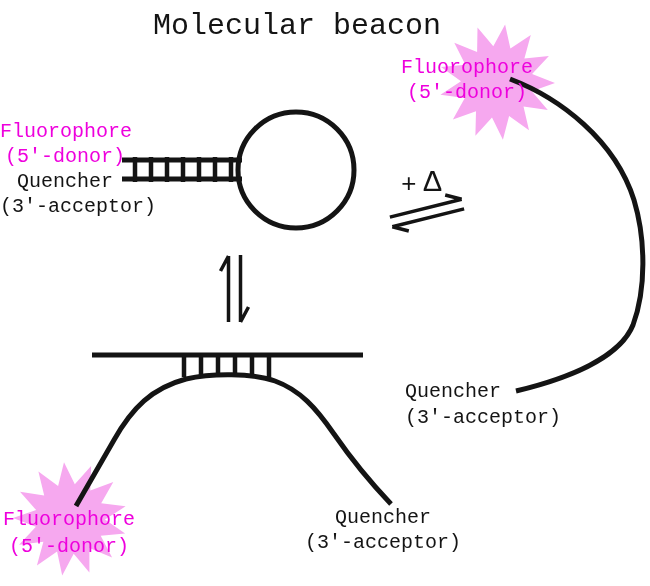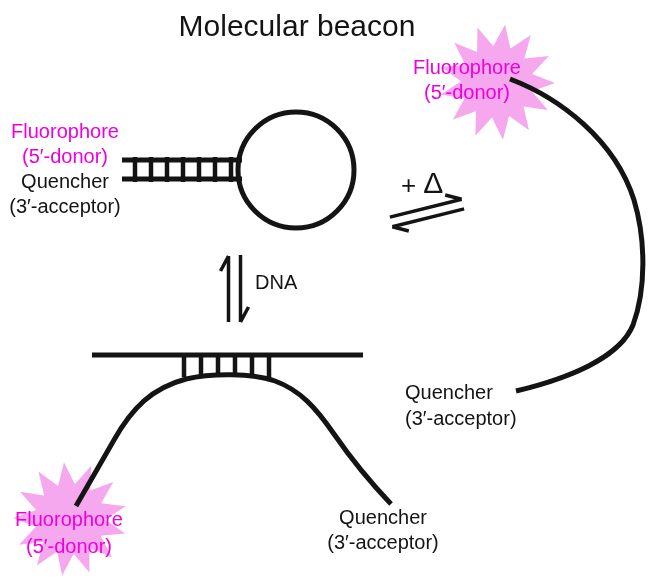--- a/index.html
+++ b/index.html
@@ -15,20 +15,21 @@
     overflow:hidden;
     font-family:"Liberation Sans",sans-serif;
   }
   .art{position:absolute;inset:0;}
   .label{
     position:absolute;
     font-size:20px;
     line-height:25px;
     color:var(--ink);
     white-space:nowrap;
+    font-family:Liberation Mono, monospace;
   }
   .center{text-align:center;}
   .magenta{color:var(--magenta);text-align:center;}
   .title{
     font-size:30px;
     line-height:34px;
     color:var(--ink);
   }
   .heat{
     display:flex;
@@ -97,21 +98,20 @@
   <div class="label center" style="left:392px;top:55px;width:150px;">
     <div class="magenta">Fluorophore</div>
     <div class="magenta">(5′-donor)</div>
   </div>
   <div class="label" style="left:405px;top:379px;line-height:26px;">
     <div>Quencher</div>
     <div>(3′-acceptor)</div>
   </div>
 
   <div class="label" style="left:255px;top:269px;line-height:27px;">
-    <div>DNA</div>
   </div>
 
   <div class="label center" style="left:-1px;top:506px;width:140px;line-height:27px;">
     <div class="magenta">Fluorophore</div>
     <div class="magenta">(5′-donor)</div>
   </div>
   <div class="label center" style="left:298px;top:505px;width:170px;">
     <div>Quencher</div>
     <div>(3′-acceptor)</div>
   </div>

